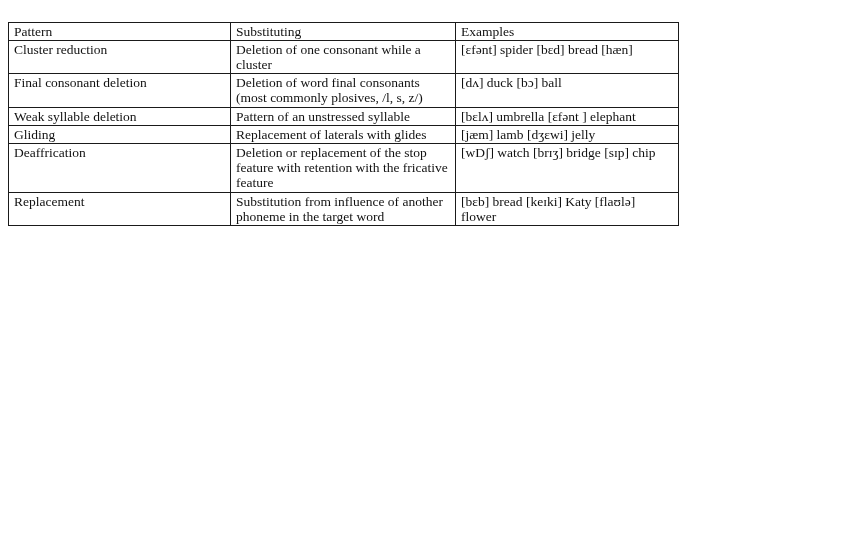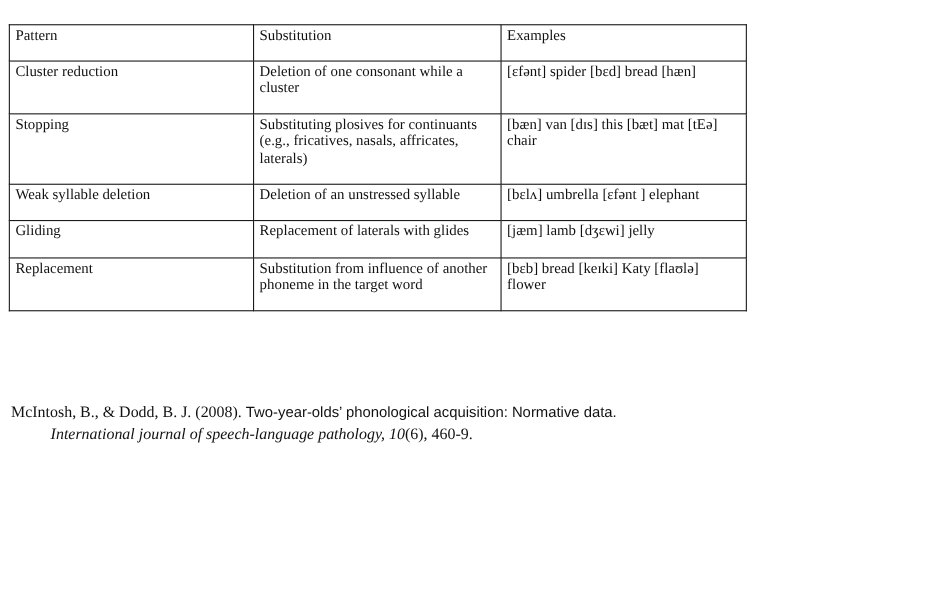--- a/index.html
+++ b/index.html
@@ -21,21 +21,21 @@
     position: absolute;
     left: 8px;
     top: 22px;
     width: 670px;
     border-collapse: collapse;
     table-layout: fixed;
   }
   table.pattern-table th,
   table.pattern-table td {
     border: 1px solid #1a1a1a;
-    padding: 1px 5px 16px 5px;
+    padding: 1px 5px 1px 5px;
     vertical-align: top;
     font-size: 13.5px;
     line-height: 1.12;
     font-weight: normal;
     text-align: left;
   }
   col.c-pattern     { width: 222px; }
   col.c-description { width: 225px; }
   col.c-examples    { width: 223px; }
   td.examples {
@@ -66,55 +66,52 @@
 
   <table class="pattern-table">
     <colgroup>
       <col class="c-pattern">
       <col class="c-description">
       <col class="c-examples">
     </colgroup>
     <thead>
       <tr>
         <th>Pattern</th>
-        <th>Substitution</th>
+        <th>Substituting</th>
         <th>Examples</th>
       </tr>
     </thead>
     <tbody>
         <tr class="r-tall-2">
           <td>Cluster reduction</td>
           <td>Deletion of one consonant while a cluster</td>
           <td class="examples">[ɛfənt] spider [bɛd] bread [hæn]</td>
         </tr>
-        <tr class="r-tall-3">
-          <td>Stopping</td>
-          <td>Substituting plosives for continuants (e.g., fricatives, nasals, affricates, laterals)</td>
-          <td class="examples">[bæn] van [dɪs] this [bæt] mat [tEə] chair</td>
+        <tr class="r-tall-2">
+          <td>Final consonant deletion</td>
+          <td>Deletion of word final consonants (most commonly plosives, /l, s, z/)</td>
+          <td class="examples">[dʌ] duck [bɔ] ball</td>
         </tr>
         <tr>
           <td>Weak syllable deletion</td>
-          <td>Deletion of an unstressed syllable</td>
+          <td>Pattern of an unstressed syllable</td>
           <td class="examples">[bɛlʌ] umbrella [ɛfənt ] elephant</td>
         </tr>
         <tr>
           <td>Gliding</td>
           <td>Replacement of laterals with glides</td>
           <td class="examples">[jæm] lamb [dʒɛwi] jelly</td>
+        </tr>
+        <tr class="r-tall-3">
+          <td>Deaffrication</td>
+          <td>Deletion or replacement of the stop feature with retention with the fricative feature</td>
+          <td class="examples">[wDʃ] watch [brɪʒ] bridge [sɪp] chip</td>
         </tr>
         <tr class="r-tall-2">
           <td>Replacement</td>
           <td>Substitution from influence of another phoneme in the target word</td>
           <td class="examples">[bɛb] bread [keɪki] Katy [flaʊlə] flower</td>
         </tr>
       </tbody>
   </table>
 
-  <div class="citation">
-    <div class="cit-line1">
-      <span class="cit-serif">McIntosh, B., &amp; Dodd, B. J. (2008). </span><span class="cit-sans">Two-year-olds’ phonological acquisition: Normative data.</span>
-    </div>
-    <div class="cit-line2">
-      <span class="cit-italic">International journal of speech-language pathology, 10</span><span>(6), 460-9.</span>
-    </div>
-  </div>
 
 </div>
 
 </body></html>

